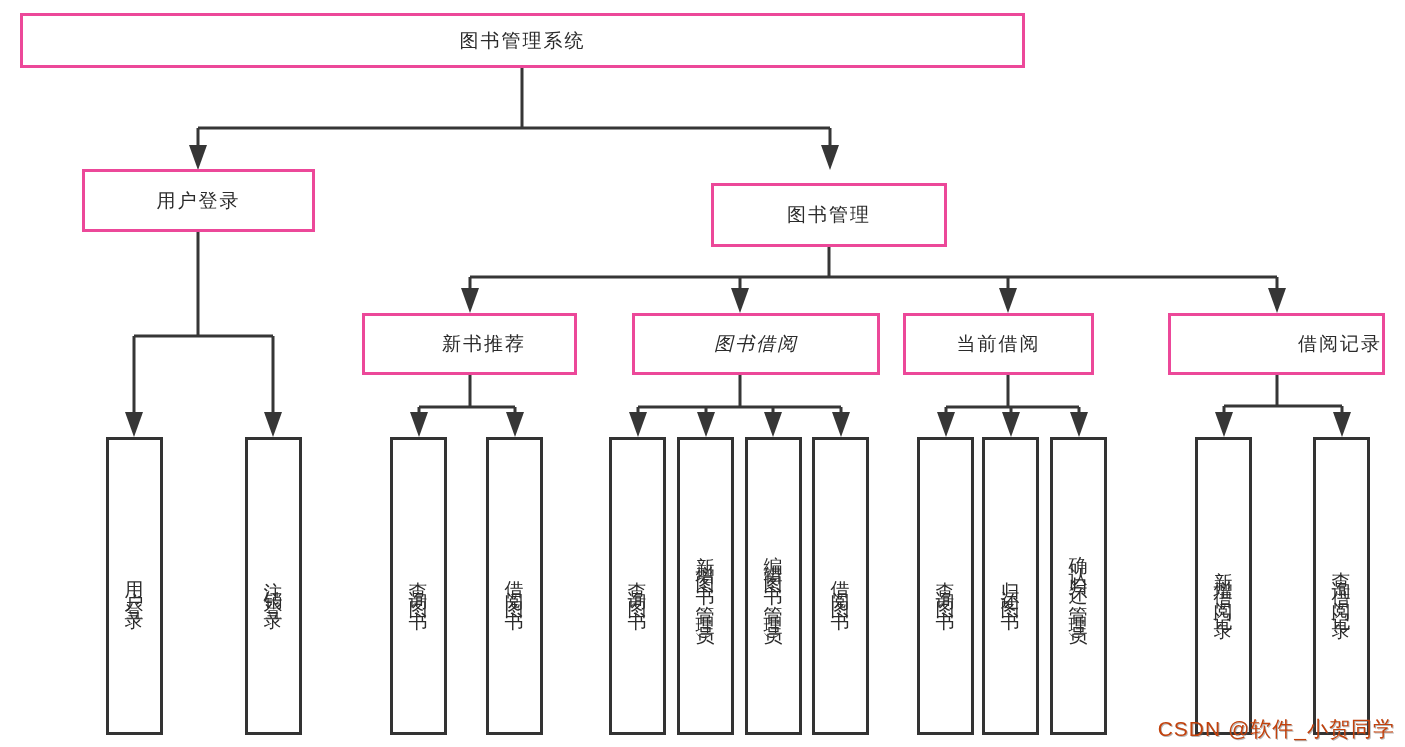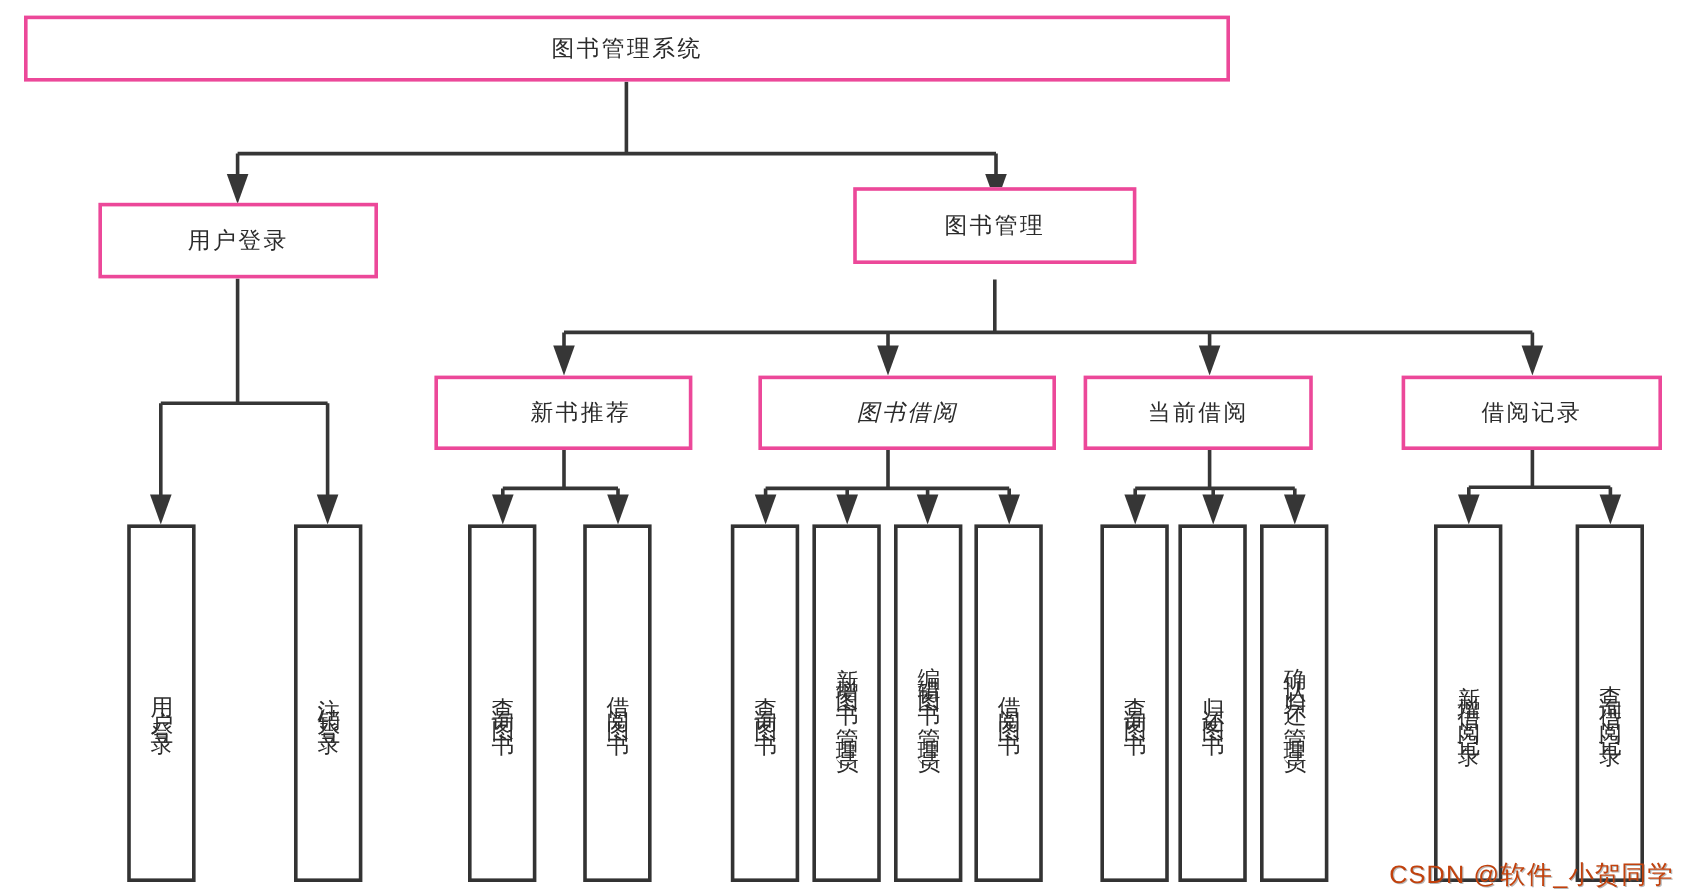--- a/index.html
+++ b/index.html
@@ -83,34 +83,34 @@
     </g>
   </svg>
 
   <div class="hnode" style="left:20px;top:13px;width:1005px;height:55px;">
     <span>图书管理系统</span>
   </div>
 
   <div class="hnode" style="left:82px;top:169px;width:233px;height:63px;">
     <span>用户登录</span>
   </div>
-  <div class="hnode" style="left:711px;top:156px;width:236px;height:64px;">
+  <div class="hnode" style="left:711px;top:183px;width:236px;height:64px;">
     <span>图书管理</span>
   </div>
 
   <div class="hnode" style="left:362px;top:313px;width:215px;height:62px;padding-left:29px;">
     <span>新书推荐</span>
   </div>
   <div class="hnode" style="left:632px;top:313px;width:248px;height:62px;font-style:italic;">
     <span>图书借阅</span>
   </div>
   <div class="hnode" style="left:903px;top:313px;width:191px;height:62px;">
     <span>当前借阅</span>
   </div>
-  <div class="hnode" style="left:1168px;top:313px;width:217px;height:62px;">
+  <div class="hnode" style="left:1168px;top:313px;width:217px;height:62px;justify-content:flex-end;">
     <span>借阅记录</span>
   </div>
 
   <div class="leaf" style="left:106px;">
     <span>用户登录</span>
   </div>
   <div class="leaf" style="left:245px;">
     <span>注销登录</span>
   </div>
 

